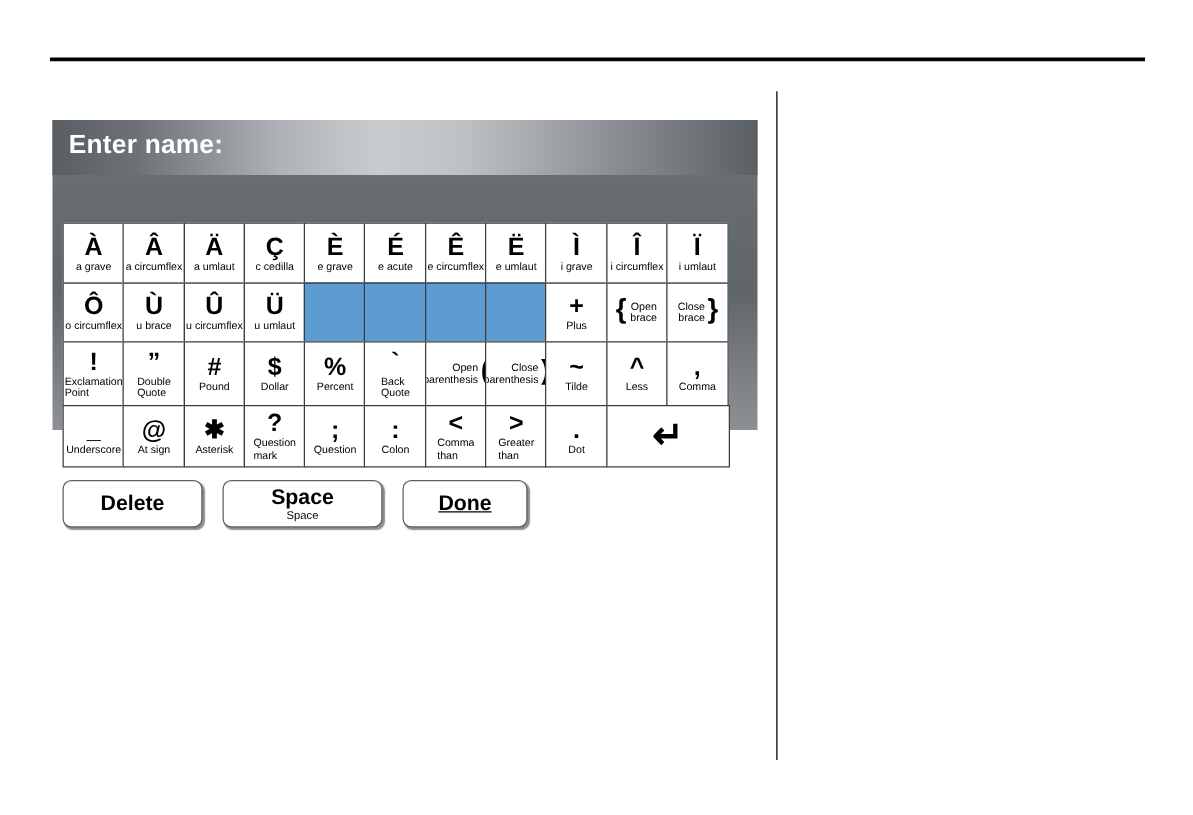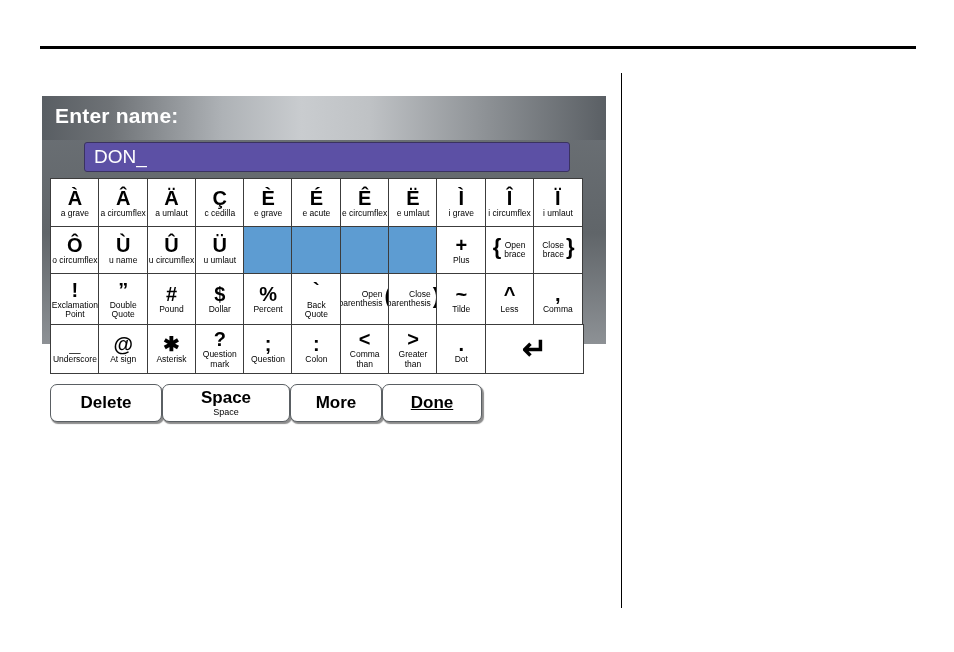--- a/index.html
+++ b/index.html
@@ -124,21 +124,20 @@
     color: #000000;
     height: 22px;
     display: flex;
     align-items: center;
     justify-content: center;
   }
   .key .cap {
     font-size: 8.5px;
     line-height: 9.5px;
     color: #000000;
-    text-align: center;
     padding: 0 1px;
     max-width: 100%;
   }
   .key .cap span { display: block; }
 
   
   .key.inline-sym {
     flex-direction: row;
     justify-content: center;
     align-items: center;
@@ -172,21 +171,21 @@
   .key-row.r3 .key { height: 52px; }
   .key-row.r4 .key { height: 50px; }
 
   
   .cmd-row {
     position: absolute;
     left: 8px;
     top: 288px;
     width: 548px;
     display: flex;
-    gap: 0;
+    gap: 16px;
   }
   .cmd-btn {
     box-sizing: border-box;
     height: 38px;
     background: #ffffff;
     border: 1.5px solid #5a5f63;
     border-radius: 7px;
     box-shadow: 1.5px 2px 1px rgba(0,0,0,0.45);
     display: flex;
     flex-direction: column;
@@ -215,23 +214,20 @@
 
 <div class="page-rule"></div>
 <div class="page-divider"></div>
 
 <div class="kbd-panel">
 
   <div class="kbd-title">
     <div class="kbd-title-text">Enter name:</div>
   </div>
 
-  <div class="entry-wrap">
-    <div class="entry-text">DON_</div>
-  </div>
 
   <div class="key-grid" id="key-grid">
       <div class="key-row r1">
         <div class="key">
           <div class="glyph">À</div>
           <div class="cap">
             <span>a grave</span>
           </div>
         </div>
         <div class="key">
@@ -298,21 +294,21 @@
       <div class="key-row r2">
         <div class="key">
           <div class="glyph">Ô</div>
           <div class="cap">
             <span>o circumflex</span>
           </div>
         </div>
         <div class="key">
           <div class="glyph">Ù</div>
           <div class="cap">
-            <span>u name</span>
+            <span>u brace</span>
           </div>
         </div>
         <div class="key">
           <div class="glyph">Û</div>
           <div class="cap">
             <span>u circumflex</span>
           </div>
         </div>
         <div class="key">
           <div class="glyph">Ü</div>
@@ -483,21 +479,18 @@
     </div>
 
   <div class="cmd-row" id="cmd-row">
       <div class="cmd-btn cmd-delete">
         <div class="main">Delete</div>
       </div>
       <div class="cmd-btn cmd-space">
         <div class="main">Space</div>
         <div class="sub">Space</div>
       </div>
-      <div class="cmd-btn cmd-more">
-        <div class="main">More</div>
-      </div>
       <div class="cmd-btn cmd-done">
         <div class="main">Done</div>
       </div>
     </div>
 
 </div>
 
 </body></html>

